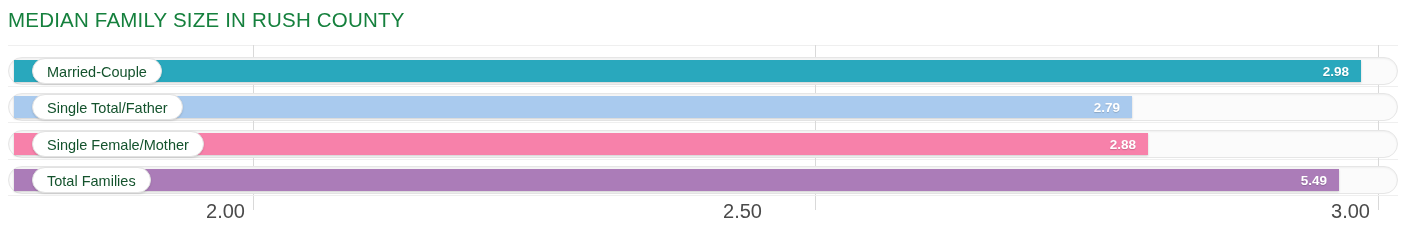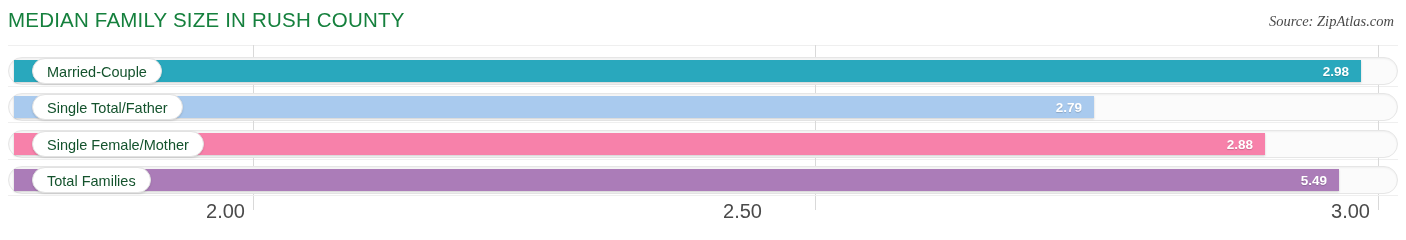--- a/index.html
+++ b/index.html
@@ -141,21 +141,20 @@
     height: 14px;
     background: #d9d9d9;
   }
 </style>
 </head>
 <body>
 
 <div class="chart-root">
 
   <div class="title">MEDIAN FAMILY SIZE IN RUSH COUNTY</div>
-  <div class="source">Source: ZipAtlas.com</div>
 
   <div class="plot">
 
     <div class="sep" style="top:0px;"></div>
     <div class="sep" style="top:41px;"></div>
     <div class="sep" style="top:77px;"></div>
     <div class="sep" style="top:114px;"></div>
     <div class="sep" style="top:150px;"></div>
 
     <div class="gridline" style="left:253px;"></div>
@@ -165,29 +164,29 @@
     <div class="row" style="top:12px;">
       <div class="track"></div>
       <div class="bar" style="width:1347px;background:#29a8bd;">
         <span class="bar-value">2.98</span>
       </div>
       <div class="label-pill">Married-Couple</div>
     </div>
 
     <div class="row" style="top:48px;">
       <div class="track"></div>
-      <div class="bar" style="width:1080px;background:#a9caee;">
+      <div class="bar" style="width:1080px;background:#a9caee;padding-left:38px;">
         <span class="bar-value">2.79</span>
       </div>
       <div class="label-pill">Single Total/Father</div>
     </div>
 
     <div class="row" style="top:85px;">
       <div class="track"></div>
-      <div class="bar" style="width:1251px;background:#f781aa;">
+      <div class="bar" style="width:1134px;background:#f781aa;">
         <span class="bar-value">2.88</span>
       </div>
       <div class="label-pill">Single Female/Mother</div>
     </div>
 
     <div class="row" style="top:121px;">
       <div class="track"></div>
       <div class="bar" style="width:1325px;background:#ab7cb8;">
         <span class="bar-value">5.49</span>
       </div>

